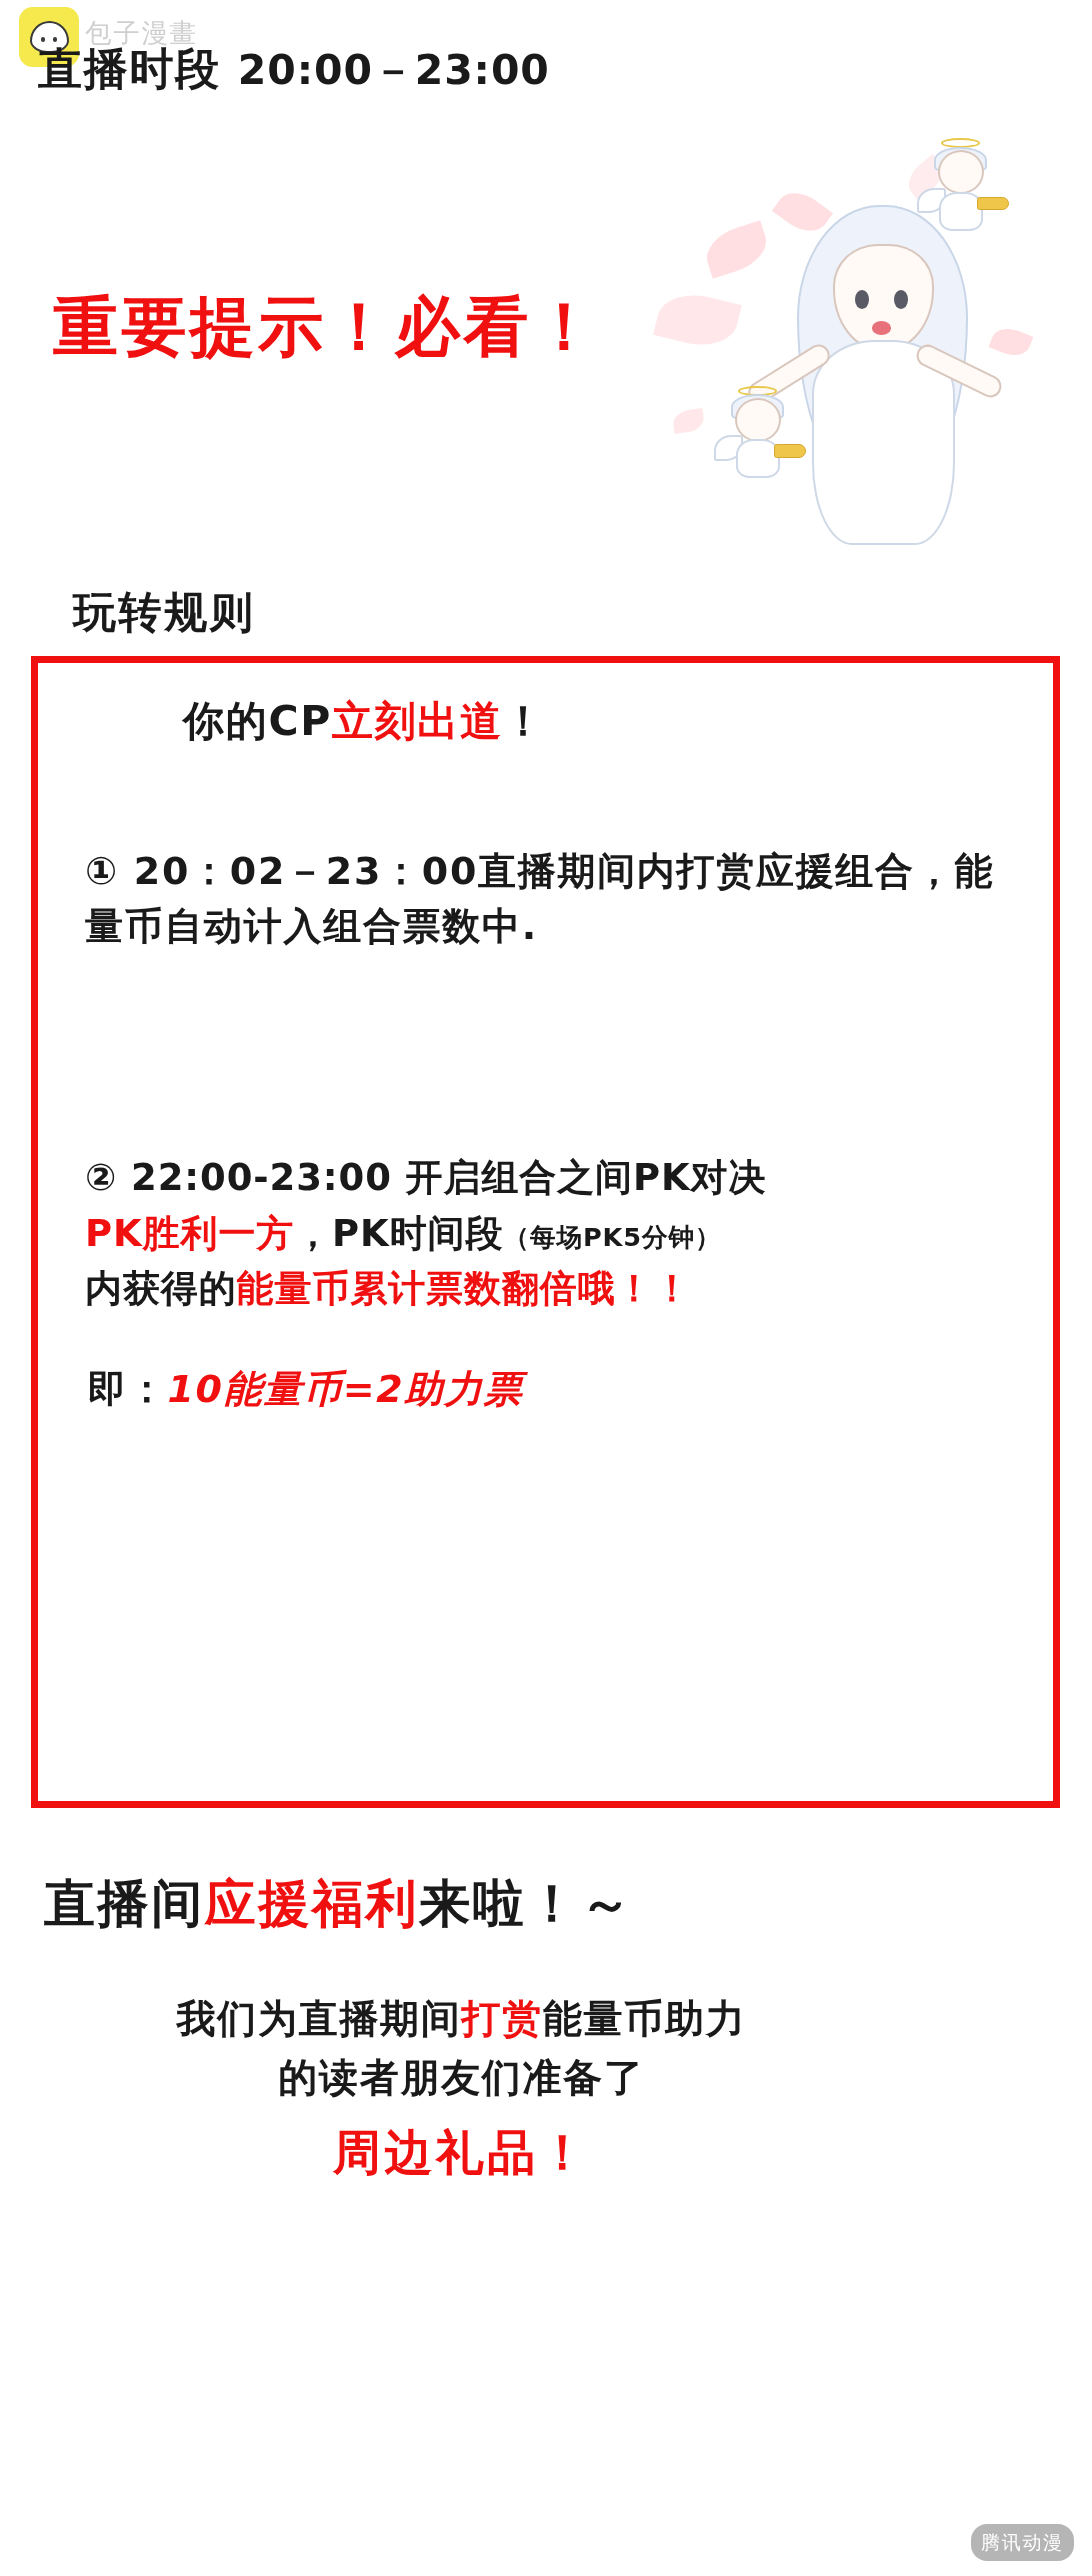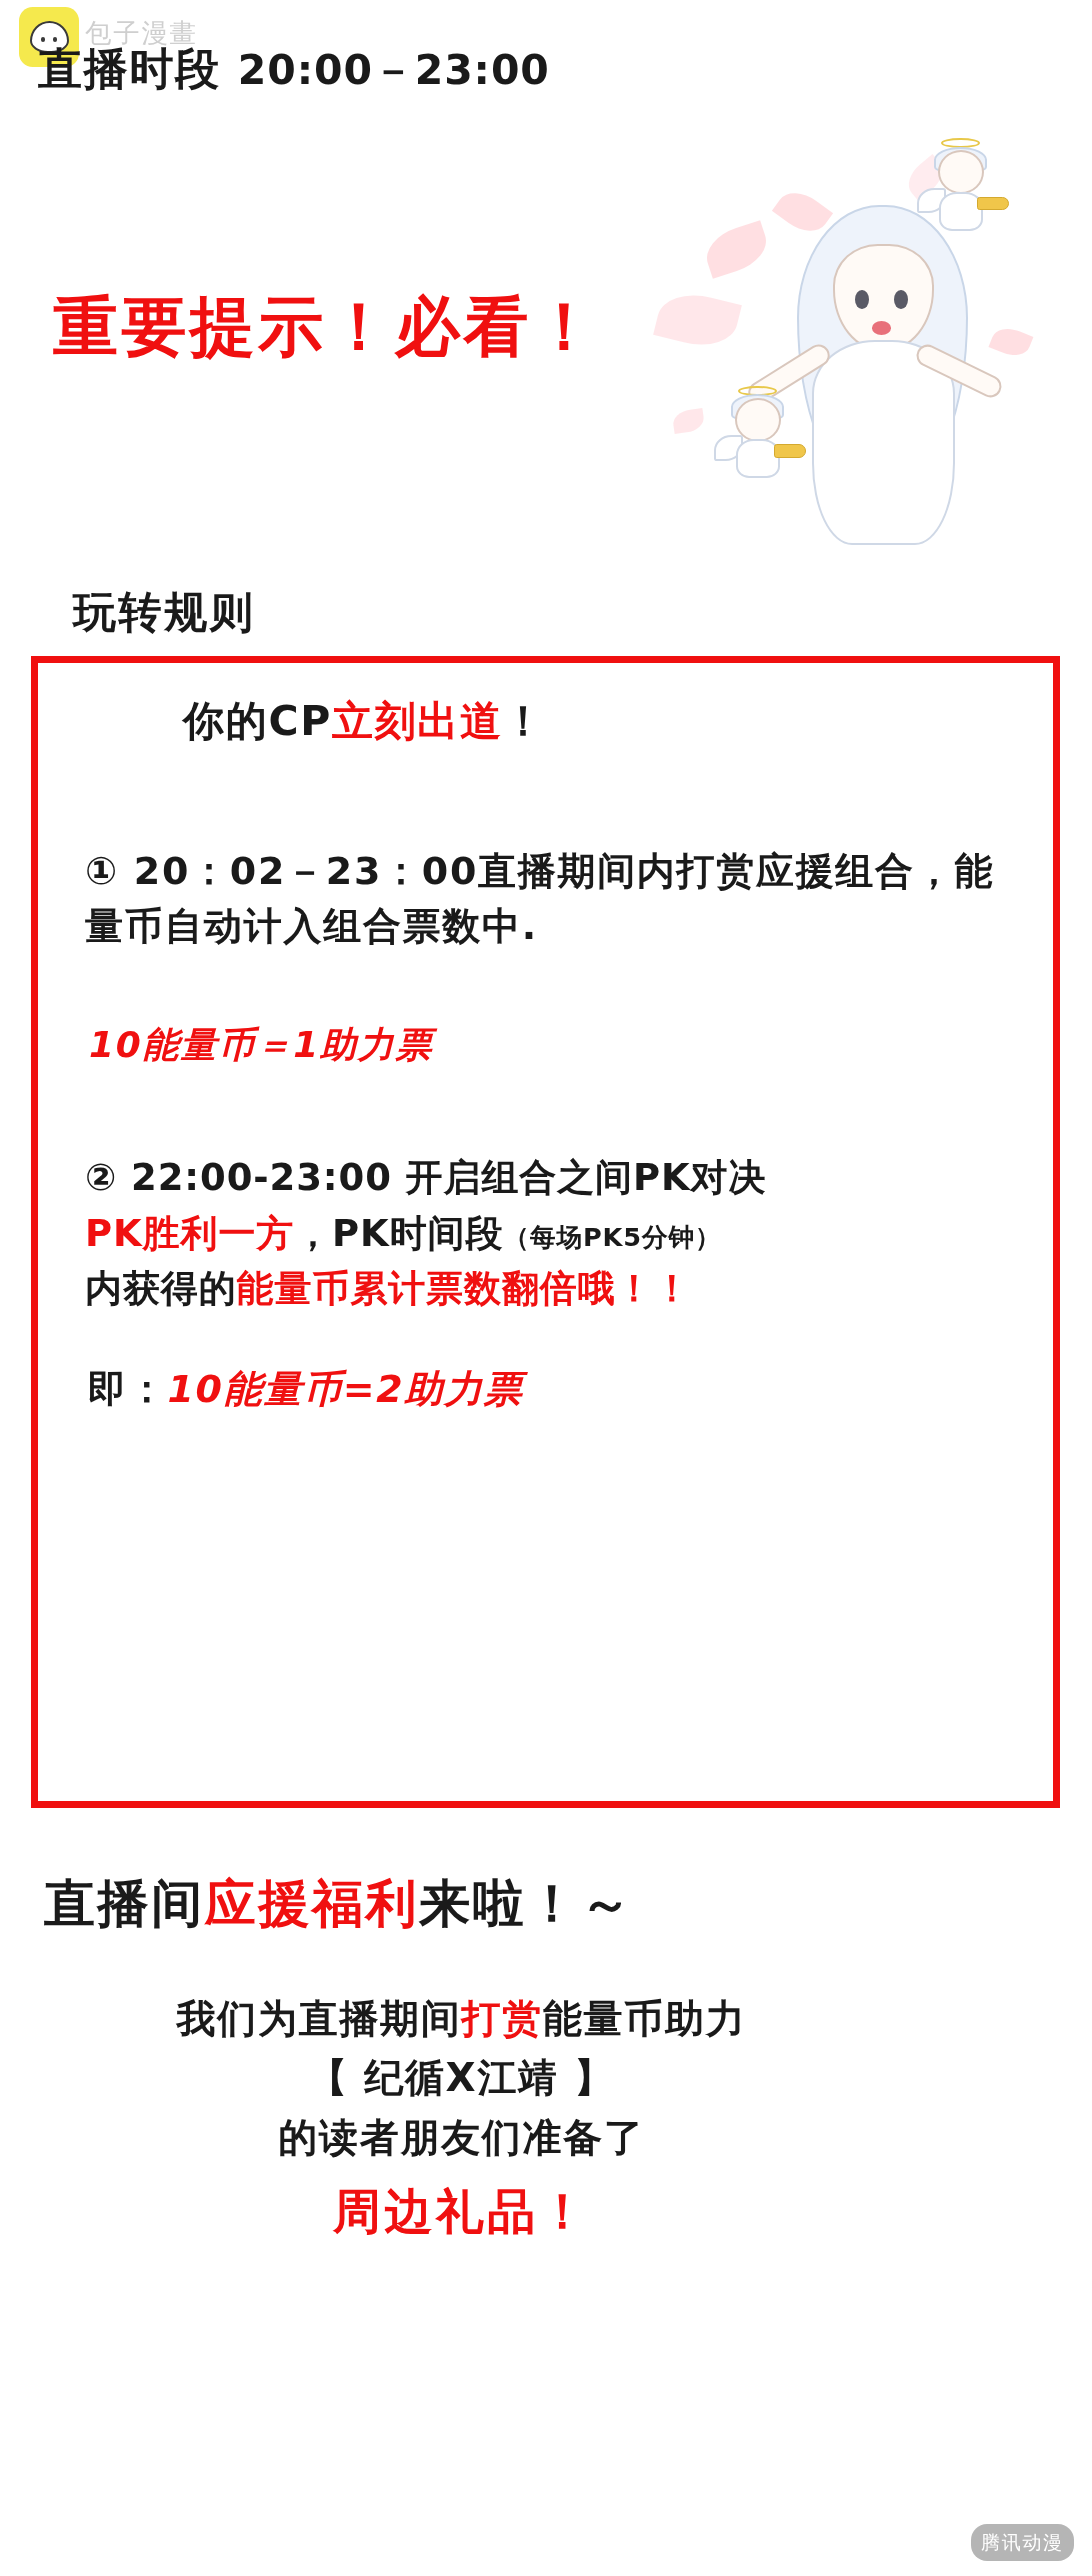--- a/index.html
+++ b/index.html
@@ -383,39 +383,37 @@
 <div class="rules-title hand">玩转规则</div>
 
 <div class="rules-box">
 
   <div class="rules-sub hand">
     <span class="blk">你的CP</span><span class="red">立刻出道</span><span class="blk">！</span>
   </div>
 
   <div class="rule-1 hand">① 20：02－23：00直播期间内打赏应援组合，能量币自动计入组合票数中.</div>
 
-  <div class="rule-1-ratio hand">10能量币＝1助力票</div>
 
   <div class="rule-2 hand">
     <span class="blk">② 22:00-23:00 开启组合之间PK对决</span><br>
     <span class="red">PK胜利一方</span><span class="blk">，PK时间段</span><span class="blk small-note">（每场PK5分钟）</span><br>
     <span class="blk">内获得的</span><span class="red">能量币累计票数翻倍哦！！</span>
   </div>
 
   <div class="rule-2-result hand">
     <span class="blk">即：</span><span class="ital">10能量币=2助力票</span>
   </div>
 
 </div>
 
 <div class="welfare-line hand">
   <span class="blk">直播间</span><span class="red">应援福利</span><span class="blk">来啦！～</span>
 </div>
 
 <div class="closing hand">
   <span class="blk">我们为直播期间</span><span class="red">打赏</span><span class="blk">能量币助力</span>
-  <span class="bracket-line blk">【 纪循X江靖 】</span>
   <span class="bracket-line blk">的读者朋友们准备了</span>
   <span class="gift">周边礼品！</span>
 </div>
 
 <div class="wm-bottom">腾讯动漫</div>
 
 
 </body></html>

